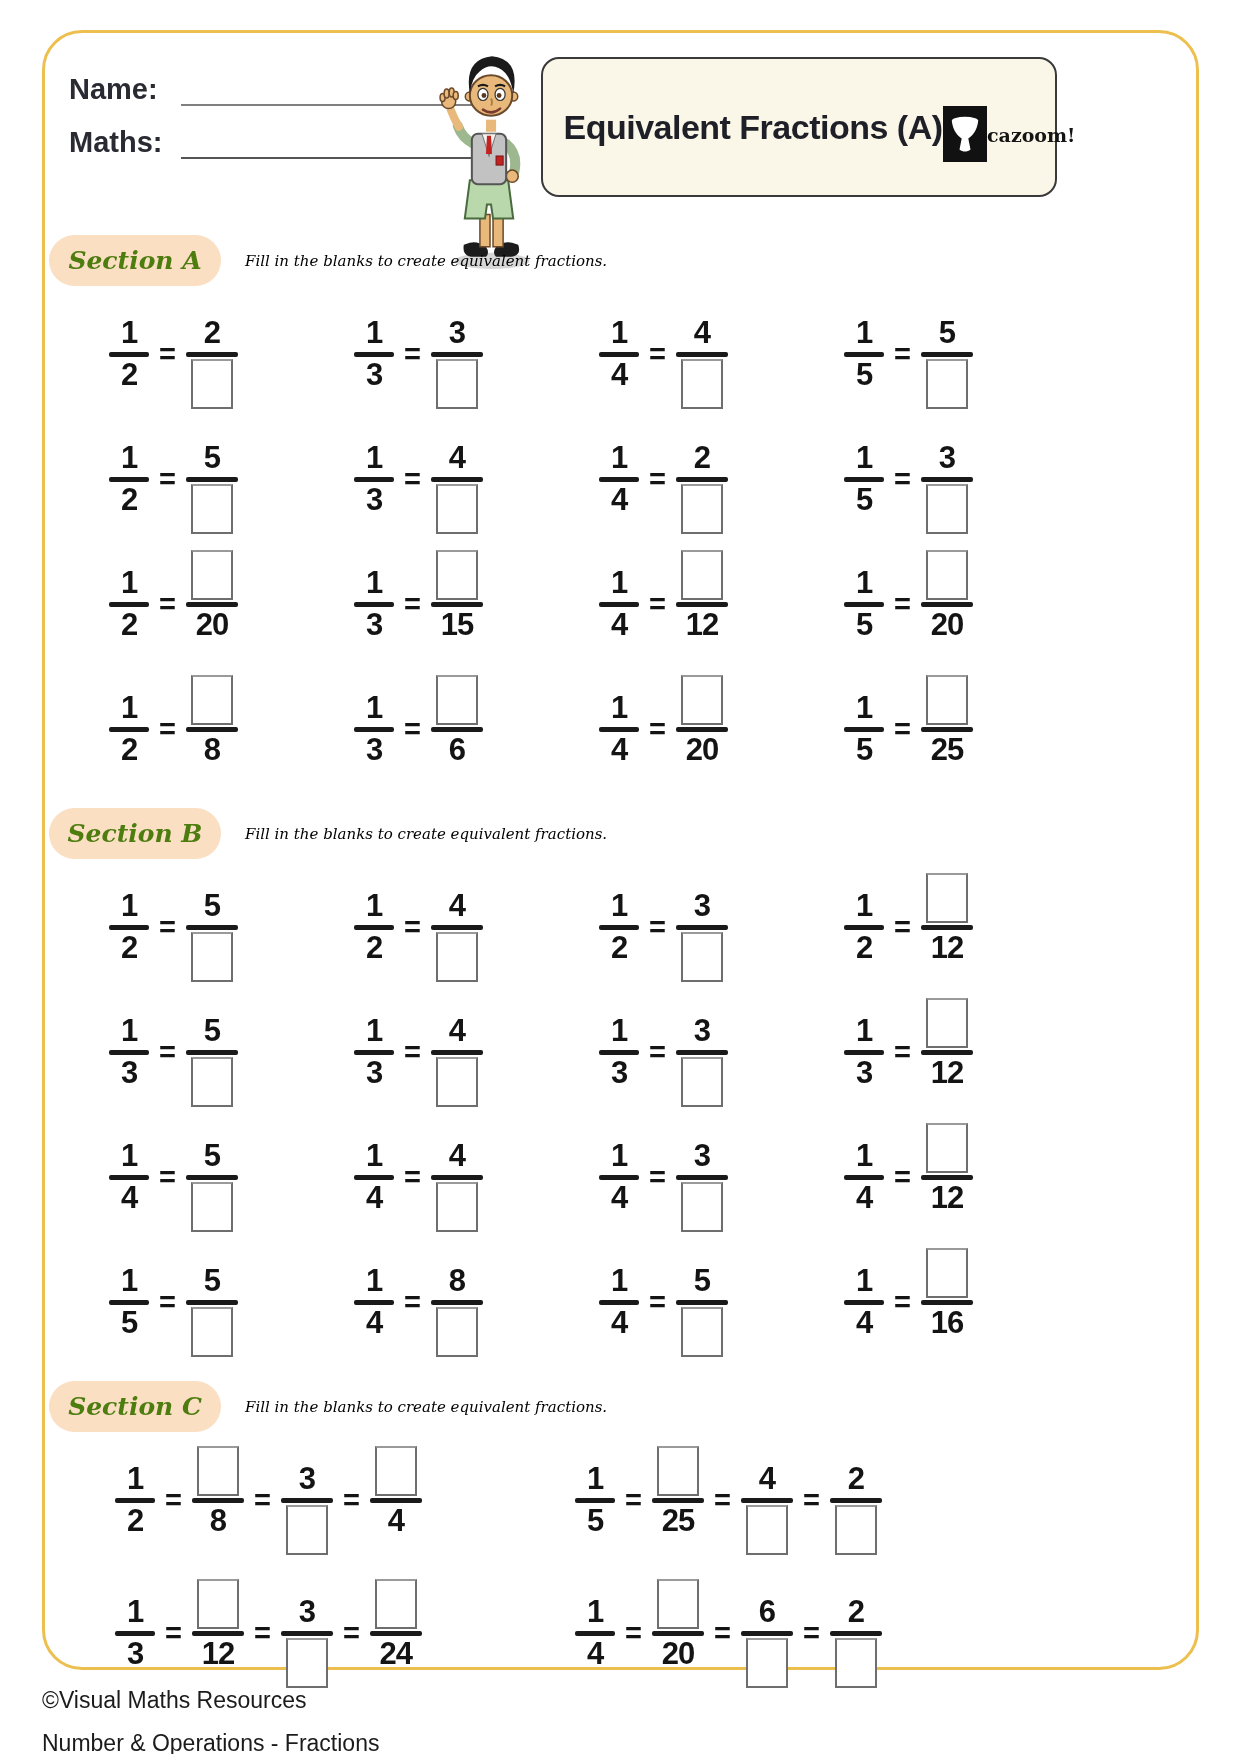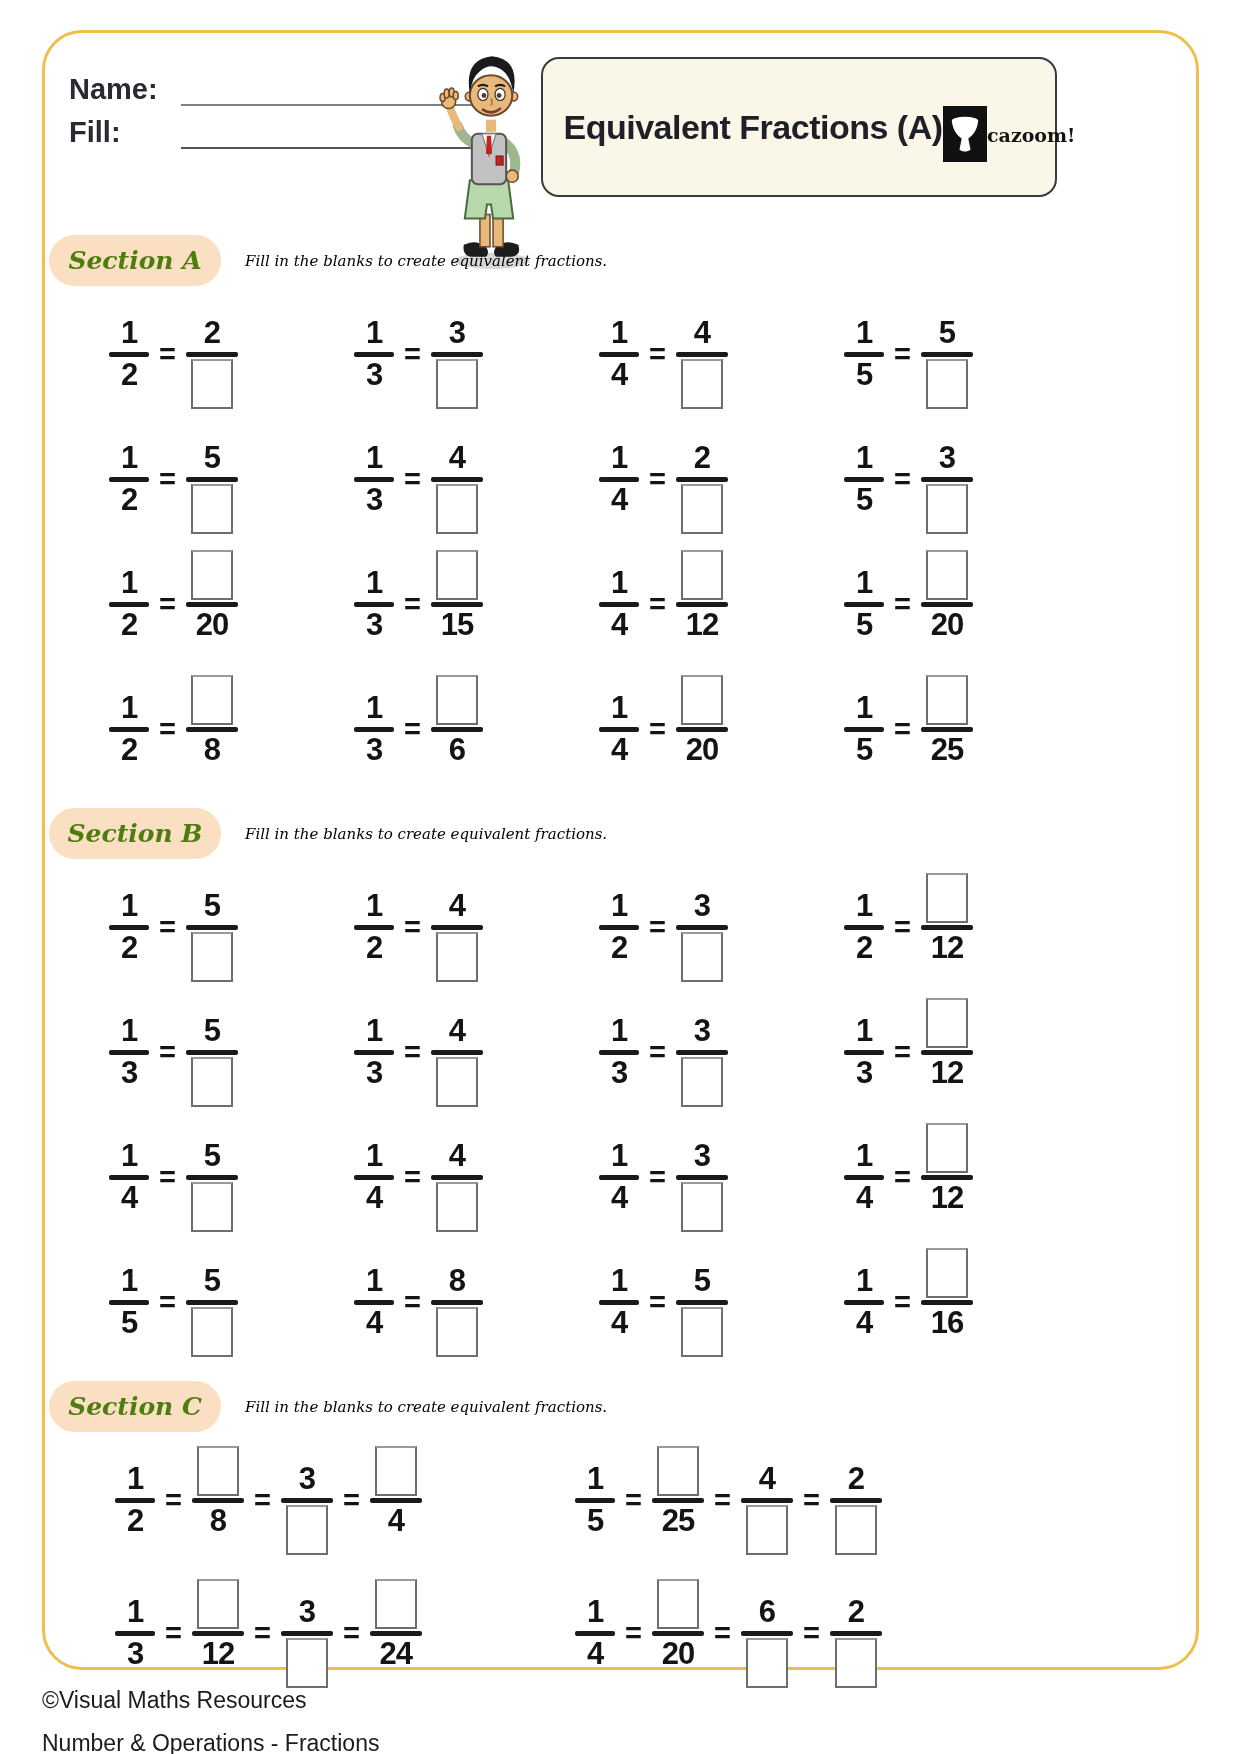--- a/index.html
+++ b/index.html
@@ -7,21 +7,21 @@
     width:1241px; height:1754px; position:relative; background:#ffffff;
     font-family:"Liberation Sans", sans-serif; overflow:hidden;
   }
   .sheet {
     position:absolute; left:42px; top:30px; width:1157px; height:1640px;
     border:3px solid #ecbf4e; border-radius:40px; box-sizing:border-box;
     background:#fff;
   }
   
   .name-date { position:absolute; left:24px; top:40px; width:430px; }
-  .nd-row { display:flex; align-items:flex-end; margin-bottom:10px; }
+  .nd-row { display:flex; align-items:flex-end; margin-bottom:20px; }
   .nd-label { font-size:29px; font-weight:700; color:#2a2a33; width:104px; }
   .nd-line { flex:1; border-bottom:2.5px solid #808080; height:30px; margin-left:8px; }
   .nd-row.date .nd-line { border-bottom-color:#555; }
 
   .boy { position:absolute; left:388px; top:8px; width:112px; height:232px; }
 
   .title-box {
     position:absolute; left:496px; top:24px; width:516px; height:140px;
     background:#faf7e8; border:2.5px solid #3a3a3a; border-radius:18px;
     box-sizing:border-box; display:flex; align-items:center; padding:0 20px;
@@ -80,21 +80,21 @@
 <body>
 
 <div class="sheet">
 
   <div class="name-date">
     <div class="nd-row">
       <span class="nd-label">Name:</span>
       <span class="nd-line"></span>
     </div>
     <div class="nd-row date">
-      <span class="nd-label">Fill:</span>
+      <span class="nd-label">Maths:</span>
       <span class="nd-line"></span>
     </div>
   </div>
 
   <svg class="boy" viewBox="0 0 110 230">
     <ellipse cx="58" cy="218" rx="37" ry="8" fill="#c9c9c9" opacity="0.75"></ellipse>
 
     <path d="M30,202 Q28,214 40,214 L52,214 Q56,210 52,204 Q44,198 36,200 Z" fill="#1c1c1c"></path>
     <path d="M84,202 Q88,214 74,214 L62,214 Q58,210 62,204 Q70,198 78,200 Z" fill="#1c1c1c"></path>
 

